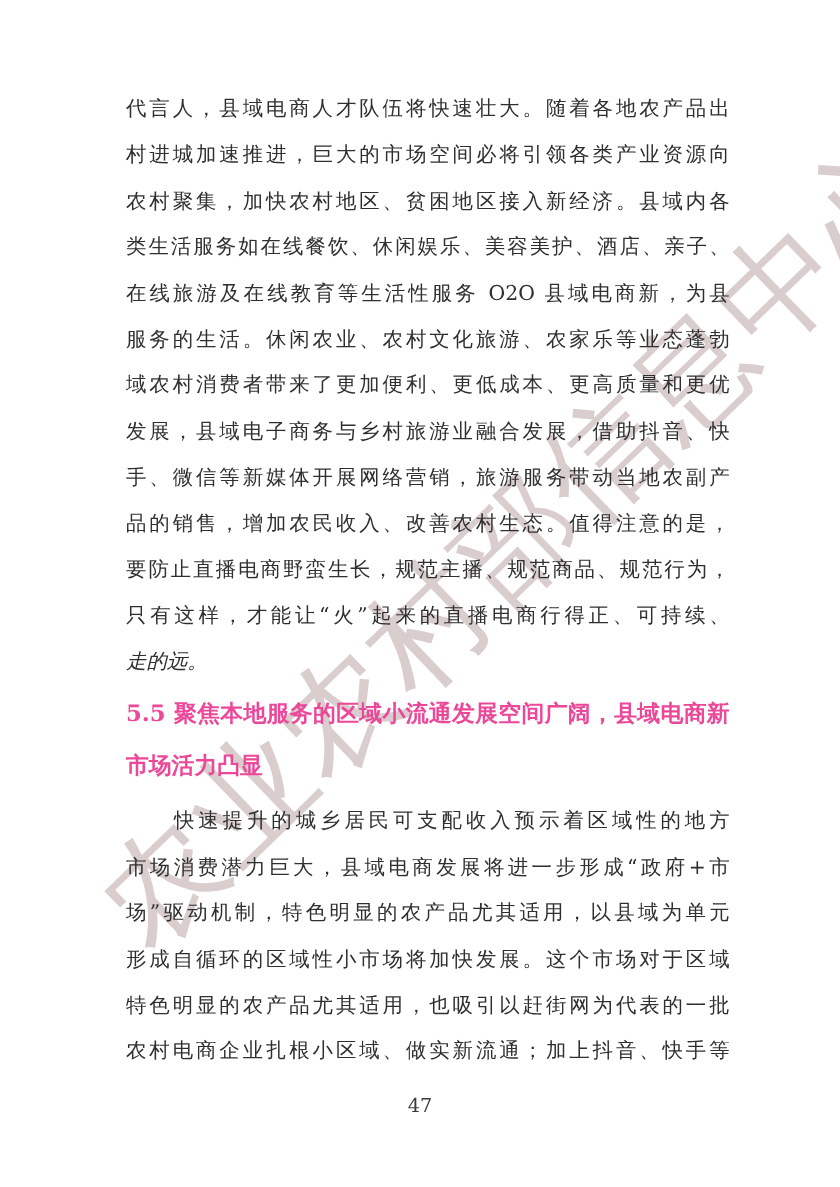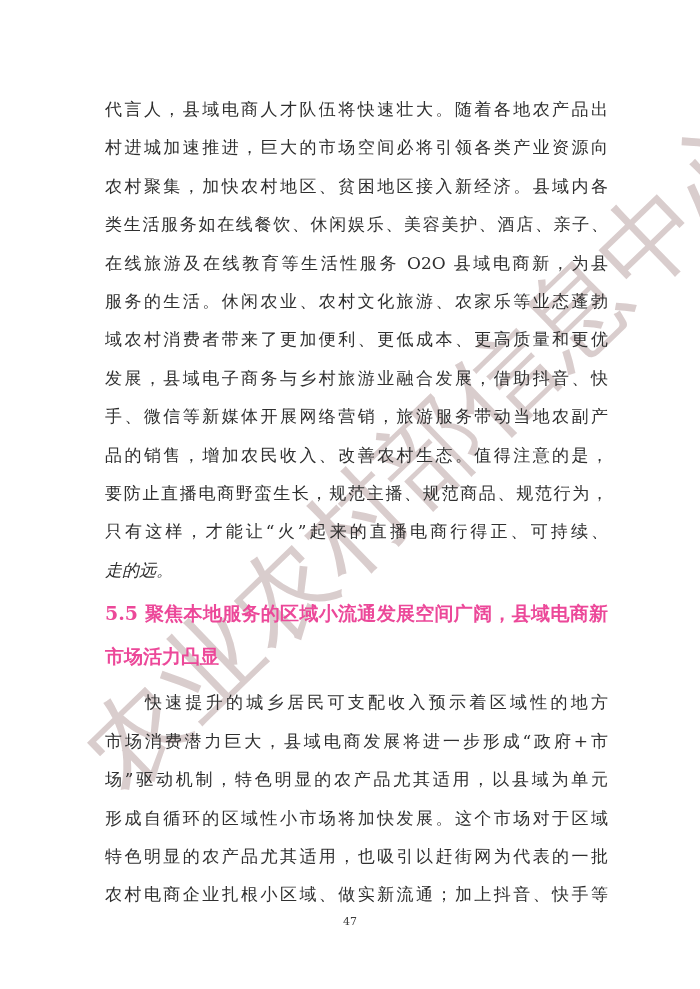--- a/index.html
+++ b/index.html
@@ -33,21 +33,21 @@
     font-weight: normal;
     transform-origin: left center;
     transform: rotate(-44deg);
     z-index: 0;
     pointer-events: none;
     user-select: none;
   }
   .content {
     position: absolute;
     left: 105px;
-    top: 90px;
+    top: 72px;
     width: 503px;
     z-index: 1;
     color: #2f2f2f;
   }
   .line {
     margin: 0;
     font-size: 17px;
     line-height: 38.4px;
     text-align: justify;
     text-align-last: justify;
@@ -77,21 +77,21 @@
     text-align: left;
     text-align-last: left;
     font-family: Liberation Serif, serif;
   }
   .pagenum {
     position: absolute;
     top: 914px;
     left: 0;
     width: 100%;
     text-align: center;
-    font-size: 11px;
+    font-size: 16px;
     line-height: 16px;
     color: #3a3a3a;
     z-index: 1;
   }
 </style>
 </head>
 <body>
 
 <div class="page">
 

